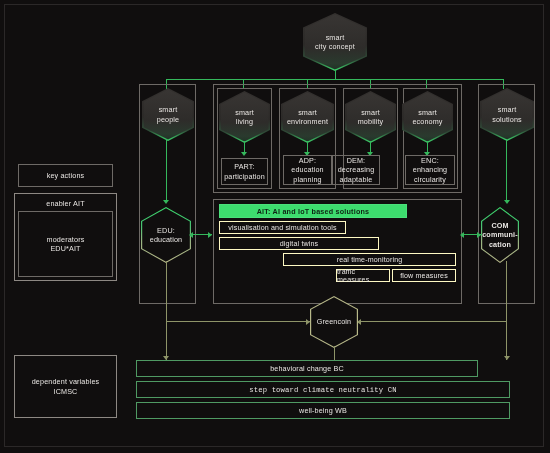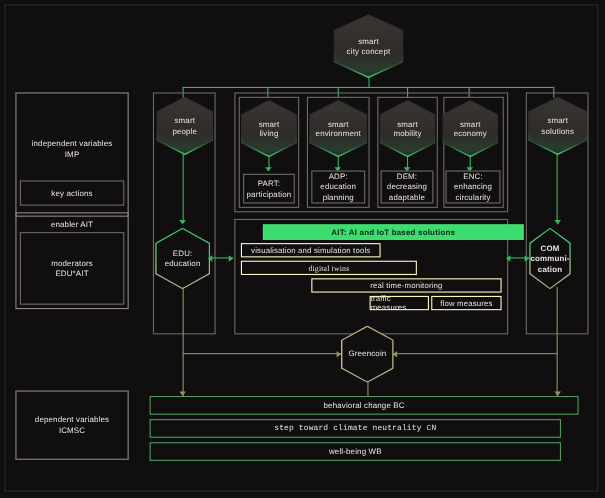--- a/index.html
+++ b/index.html
@@ -114,26 +114,20 @@
 
   <div class="ln ln-h" style="left:166px;top:79px;width:337px;"></div>
 
   <div class="ln ln-v" style="left:166px;top:79px;height:10px;"></div>
   <div class="ln ln-v" style="left:243px;top:79px;height:10px;"></div>
   <div class="ln ln-v" style="left:307px;top:79px;height:10px;"></div>
   <div class="ln ln-v" style="left:370px;top:79px;height:10px;"></div>
   <div class="ln ln-v" style="left:426px;top:79px;height:10px;"></div>
   <div class="ln ln-v" style="left:503px;top:79px;height:10px;"></div>
 
-  <div class="box gray-box" style="left:14px;top:84px;width:103px;height:113px;">
-    <div class="lbl" style="top:41px;">
-      <span>independent variables</span><br>
-      <span>IMP</span>
-    </div>
-  </div>
   <div class="box gray-box-dim" style="left:18px;top:164px;width:95px;height:23px;">
     <div class="ctr">key actions</div>
   </div>
 
   <div class="box gray-box" style="left:14px;top:193px;width:103px;height:88px;">
     <div class="lbl" style="top:5px;">enabler AIT</div>
   </div>
   <div class="box gray-box-dim" style="left:18px;top:211px;width:95px;height:66px;">
     <div class="ctr">
       <span>
@@ -225,21 +219,21 @@
   <div class="box gray-box-dim" style="left:343px;top:88px;width:55px;height:101px;"></div>
   <div class="hex hex-dark" style="left:345px;top:91px;width:51px;height:52px;">
     <div class="hx-inner"></div>
     <span>
       <span>smart</span><br>
       <span>mobility</span>
     </span>
   </div>
   <div class="ln ln-v" style="left:369.5px;top:141px;height:13px;"></div>
   <div class="arw arw-d" style="left:367px;top:152px;"></div>
-  <div class="box gray-box-dim" style="left:346px;top:155px;width:48px;height:30px;">
+  <div class="box gray-box-dim" style="left:332px;top:155px;width:48px;height:30px;">
     <div class="ctr">
       <span>
         <span>DEM:</span><br>
         <span>decreasing</span><br>
         <span>adaptable</span>
       </span>
     </div>
   </div>
 
   <div class="box gray-box-dim" style="left:403px;top:88px;width:55px;height:101px;"></div>
@@ -257,25 +251,25 @@
       <span>
         <span>ENC:</span><br>
         <span>enhancing</span><br>
         <span>circularity</span>
       </span>
     </div>
   </div>
 
   <div class="box gray-box-dim" style="left:213px;top:199px;width:249px;height:105px;"></div>
 
-  <div class="ait-bar" style="left:219px;top:204px;width:237px;height:14px;margin-left:20px;">AIT: AI and IoT based solutions</div>
+  <div class="ait-bar" style="left:219px;top:204px;width:188px;height:14px;">AIT: AI and IoT based solutions</div>
 
   <div class="sub-bar" style="left:219px;top:221px;width:127px;height:13px;">visualisation and simulation tools</div>
 
-  <div class="sub-bar" style="left:219px;top:237px;width:160px;height:13px;font-family:Liberation Serif, serif;">digital twins</div>
+  <div class="sub-bar" style="left:219px;top:237px;width:160px;height:13px;">digital twins</div>
 
   <div class="sub-bar" style="left:283px;top:253px;width:173px;height:13px;">real time-monitoring</div>
 
   <div class="sub-bar" style="left:336px;top:269px;width:54px;height:13px;">traffic measures</div>
 
   <div class="sub-bar" style="left:392px;top:269px;width:64px;height:13px;">flow measures</div>
 
   <div class="box gray-box-dim" style="left:478px;top:84px;width:57px;height:220px;"></div>
 
   <div class="hex hex-dark" style="left:480px;top:88px;width:54px;height:53px;">
@@ -305,16 +299,16 @@
   <div class="arw arw-d-tan" style="left:503.5px;top:356px;"></div>
   <div class="ln ln-h ln-tan" style="left:361px;top:321px;width:146px;"></div>
   <div class="arw arw-l-tan" style="left:357px;top:318.5px;"></div>
 
   <div class="hex hex-tan" style="left:310px;top:296px;width:48px;height:52px;">
     <div class="hx-inner"></div>
     <span>Greencoin</span>
   </div>
   <div class="ln ln-v ln-tan" style="left:333.5px;top:346px;height:14px;"></div>
 
-  <div class="out-bar" style="left:136px;top:360px;width:390px;height:17px;">behavioral change BC</div>
+  <div class="out-bar" style="left:136px;top:360px;width:342px;height:17px;">behavioral change BC</div>
   <div class="out-bar" style="left:136px;top:381px;width:374px;height:17px;font-family:Liberation Mono, monospace;">step toward climate neutrality CN</div>
   <div class="out-bar" style="left:136px;top:402px;width:374px;height:17px;">well-being WB</div>
 </div>
 
 </body></html>

